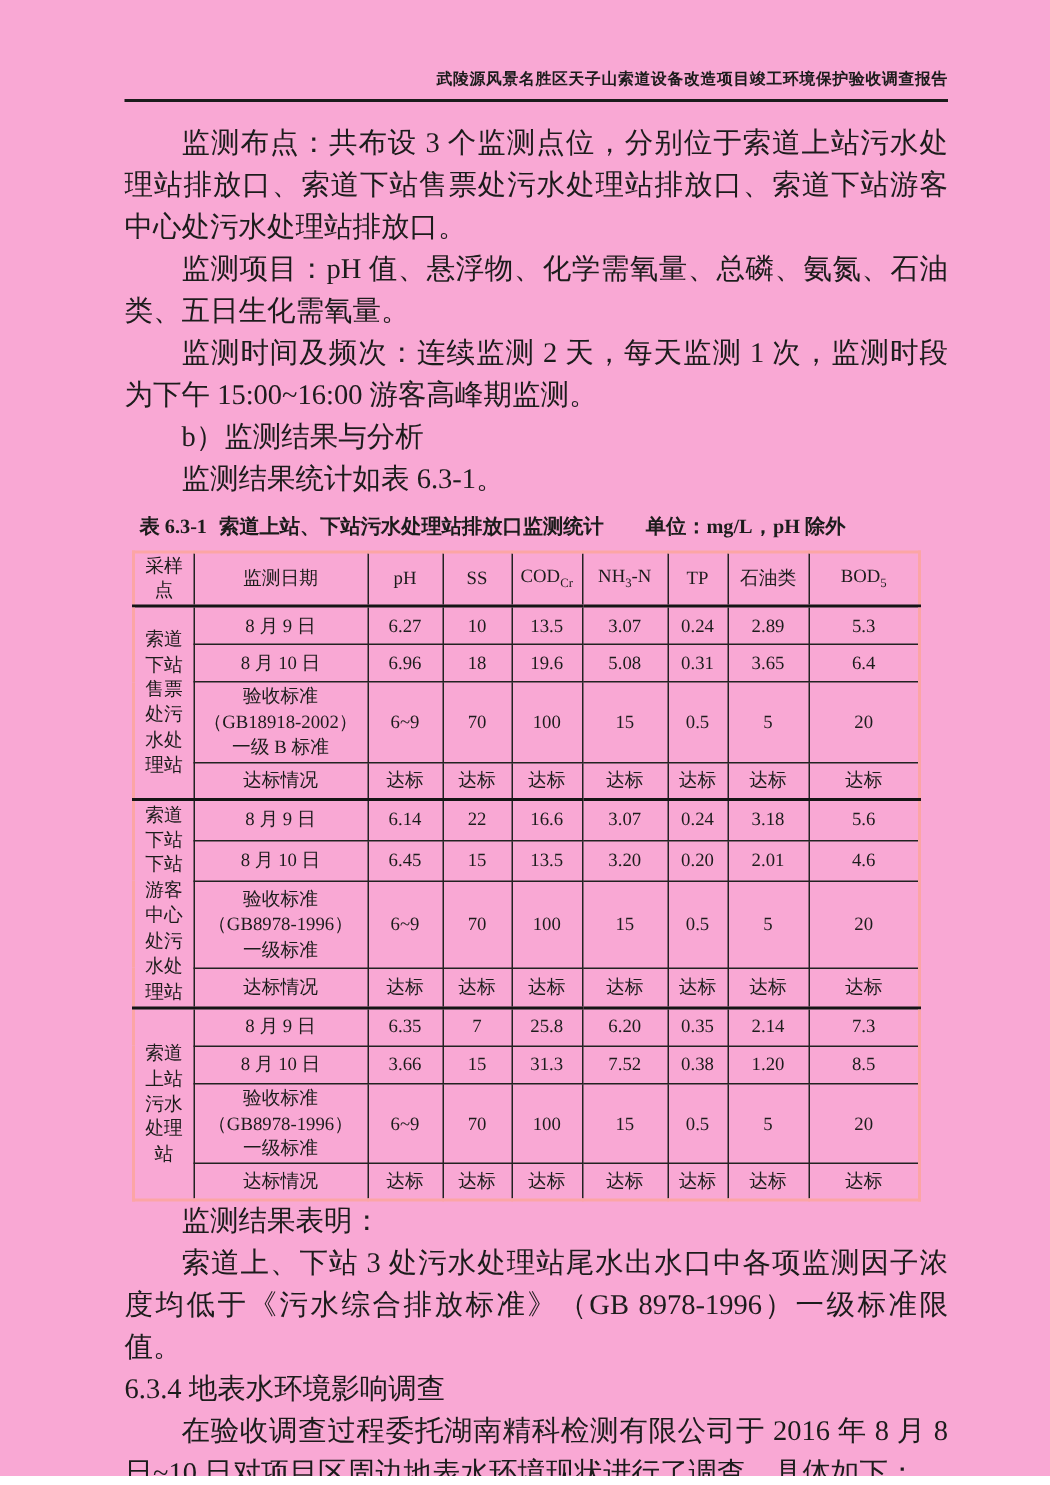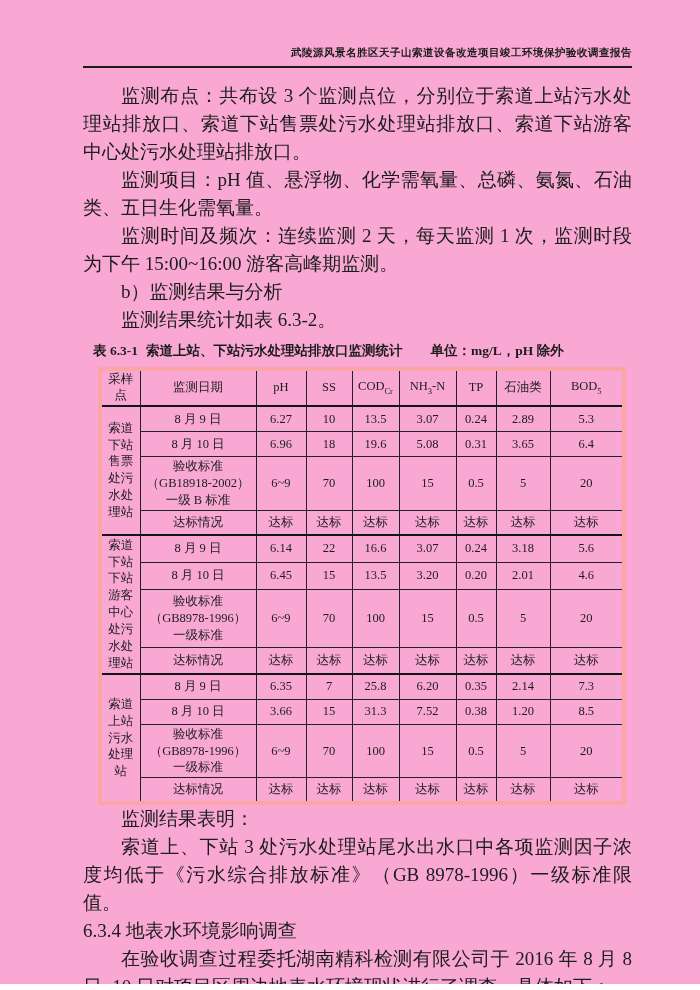--- a/index.html
+++ b/index.html
@@ -24,22 +24,22 @@
   .indent { text-indent:2em; }
   .table-caption {
     display:flex; align-items:baseline;
     font-weight:bold; font-size:13.5px; line-height:22px;
     margin:6px 0 5px 10px; white-space:nowrap;text-align:right;
   }
   .table-caption .cap-title { margin-left:8px; }
   .table-caption .cap-unit  { margin-left:28px; }
   table.mon {
     border-collapse:collapse; table-layout:fixed;
-    width:524px; margin-left:15px;
-    border:4px solid #fca5a5;
+    width:524px; margin-left:5px;
+    border:2px solid #fca5a5;
   }
   table.mon th, table.mon td {
     border:1px solid #222; text-align:center; vertical-align:middle;
     font-size:12.5px; font-weight:normal; padding:1px 2px;
     line-height:1.35; overflow:hidden;
   }
   table.mon thead th { height:32px; white-space:pre-line; line-height:1.25; }
   table.mon sub { font-size:8.5px; }
   tr.group-start td { border-top:2px solid #151515; }
   td.site { white-space:pre-line; line-height:17px; padding:2px 0; }
@@ -60,21 +60,21 @@
 <div class="page">
 
   <div class="running-header">武陵源风景名胜区天子山索道设备改造项目竣工环境保护验收调查报告</div>
   <div class="header-rule"></div>
 
   <div class="body">
     <p class="indent">监测布点：共布设 3 个监测点位，分别位于索道上站污水处理站排放口、索道下站售票处污水处理站排放口、索道下站游客中心处污水处理站排放口。</p>
     <p class="indent">监测项目：pH 值、悬浮物、化学需氧量、总磷、氨氮、石油类、五日生化需氧量。</p>
     <p class="indent">监测时间及频次：连续监测 2 天，每天监测 1 次，监测时段为下午 15:00~16:00 游客高峰期监测。</p>
     <p class="indent">b）监测结果与分析</p>
-    <p class="indent">监测结果统计如表 6.3-2。</p>
+    <p class="indent">监测结果统计如表 6.3-1。</p>
 
     <div class="table-caption">
       <span class="cap-label">表 6.3-1</span>
       <span class="cap-title">索道上站、下站污水处理站排放口监测统计</span>
       <span class="cap-unit">单位：mg/L，pH 除外</span>
     </div>
 
     <table class="mon">
       <colgroup>
         <col style="width:40px">

